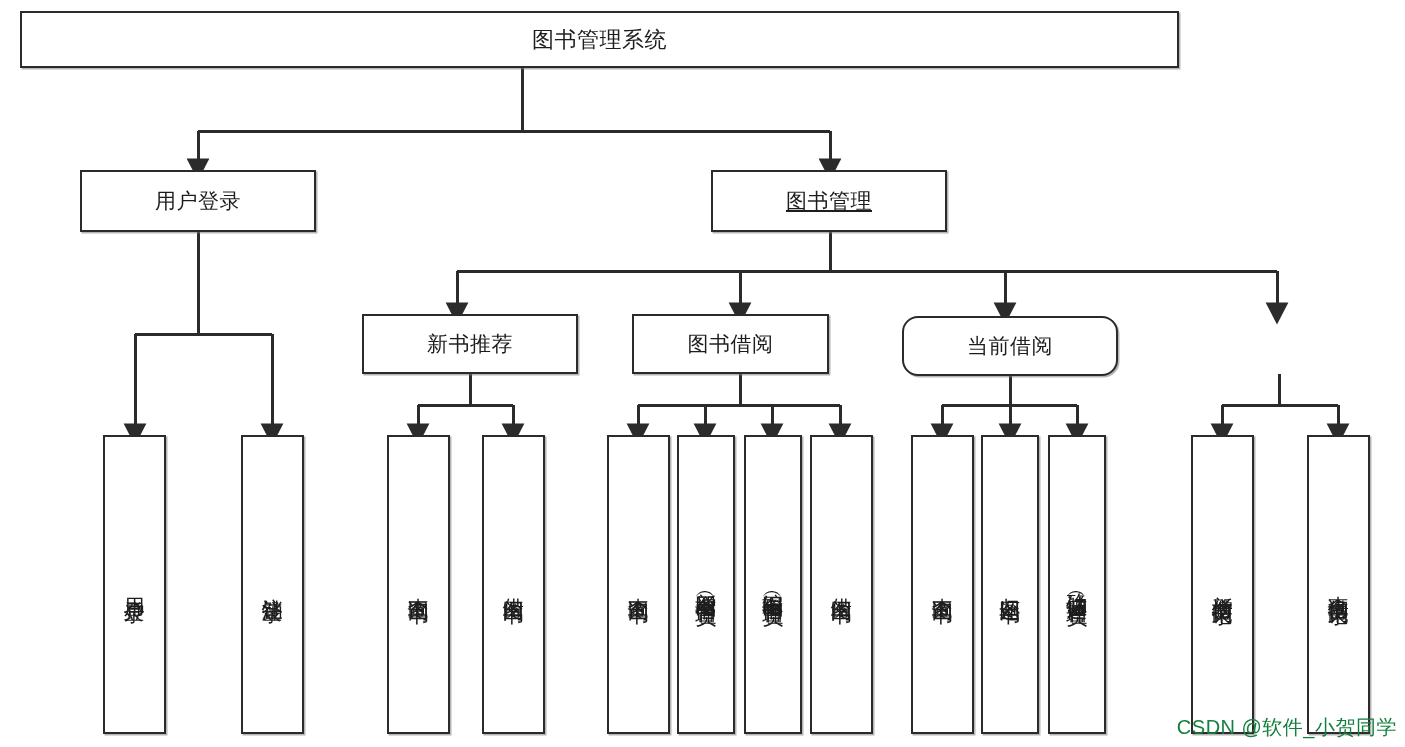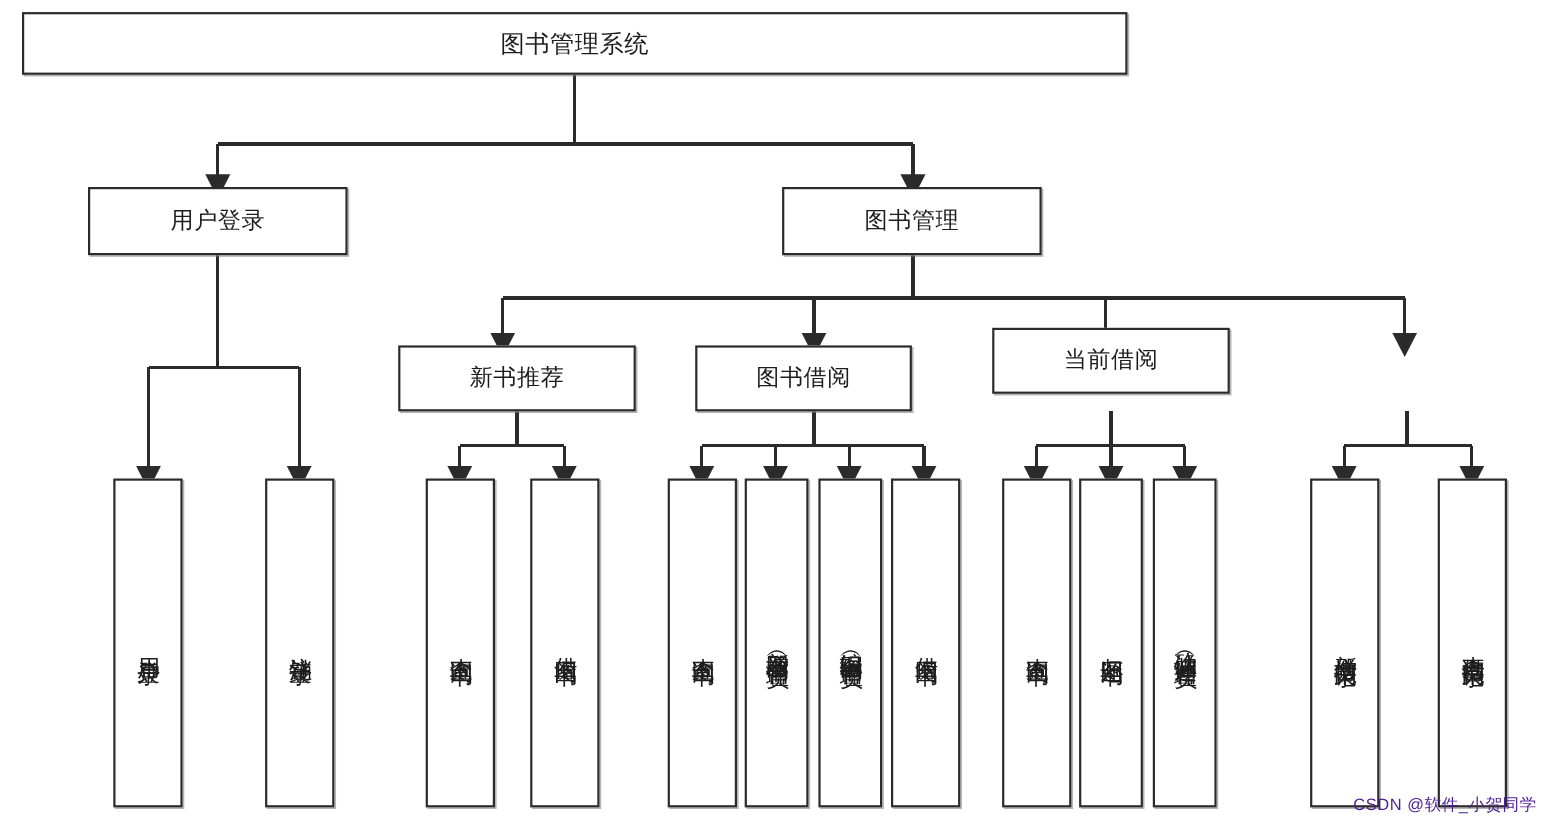--- a/index.html
+++ b/index.html
@@ -63,22 +63,22 @@
     font-size: 21px;
     line-height: 1.22;
     letter-spacing: 2px;
     max-height: 100%;
     white-space: nowrap;
   }
   .watermark {
     position: absolute;
     right: 8px;
     bottom: 6px;
-    font-size: 15px;
-    color: #4c1d95;
+    font-size: 20px;
+    color: #15803d;
     white-space: nowrap;
     z-index: 5;
     letter-spacing: 0.5px;
   }
 </style>
 </head>
 <body>
 
 <div id="diagram-root">
 
@@ -125,38 +125,38 @@
       <path d="M1010,405 L1010,427" marker-end="url(#arrowhead)"></path>
       <path d="M1077,405 L1077,427" marker-end="url(#arrowhead)"></path>
 
       <path d="M1279,374 L1279,405"></path>
       <path d="M1222,405 L1338,405"></path>
       <path d="M1222,405 L1222,427" marker-end="url(#arrowhead)"></path>
       <path d="M1338,405 L1338,427" marker-end="url(#arrowhead)"></path>
     </g>
   </svg>
 
-  <div class="node horiz root" style="left:20px; top:11px; width:1005px; height:57px;">
+  <div class="node horiz root" style="left:20px; top:11px; width:1159px; height:57px;">
     <span class="node-label">图书管理系统</span>
   </div>
 
   <div class="node horiz" style="left:80px; top:170px; width:236px; height:62px;">
     <span class="node-label">用户登录</span>
   </div>
-  <div class="node horiz" style="left:711px; top:170px; width:236px; height:62px;">
+  <div class="node horiz" style="left:711px; top:170px; width:236px; height:62px;text-decoration:underline;">
     <span class="node-label">图书管理</span>
   </div>
 
   <div class="node horiz" style="left:362px; top:314px; width:216px; height:60px;">
     <span class="node-label">新书推荐</span>
   </div>
   <div class="node horiz" style="left:632px; top:314px; width:197px; height:60px;">
     <span class="node-label">图书借阅</span>
   </div>
-  <div class="node horiz" style="left:902px; top:298px; width:216px; height:60px;">
+  <div class="node horiz" style="left:902px; top:316px; width:216px; height:60px;border-radius:16px;">
     <span class="node-label">当前借阅</span>
   </div>
 
   <div class="node vert" style="left:103px; top:435px; width:63px; height:299px;">
     <span class="node-label">用户登录</span>
   </div>
   <div class="node vert" style="left:241px; top:435px; width:63px; height:299px;">
     <span class="node-label">注销登录</span>
   </div>
 

